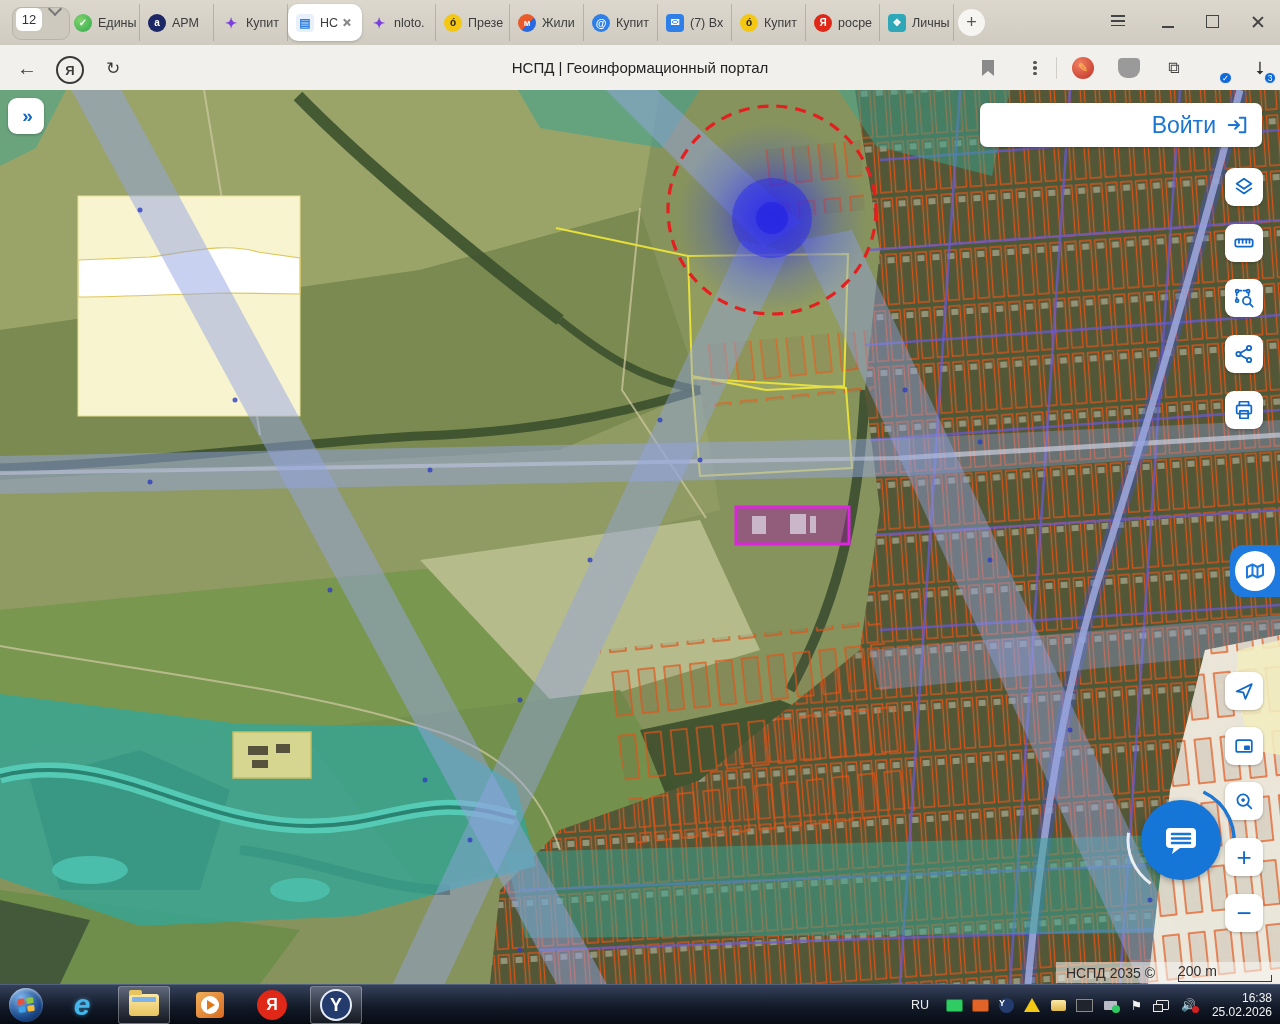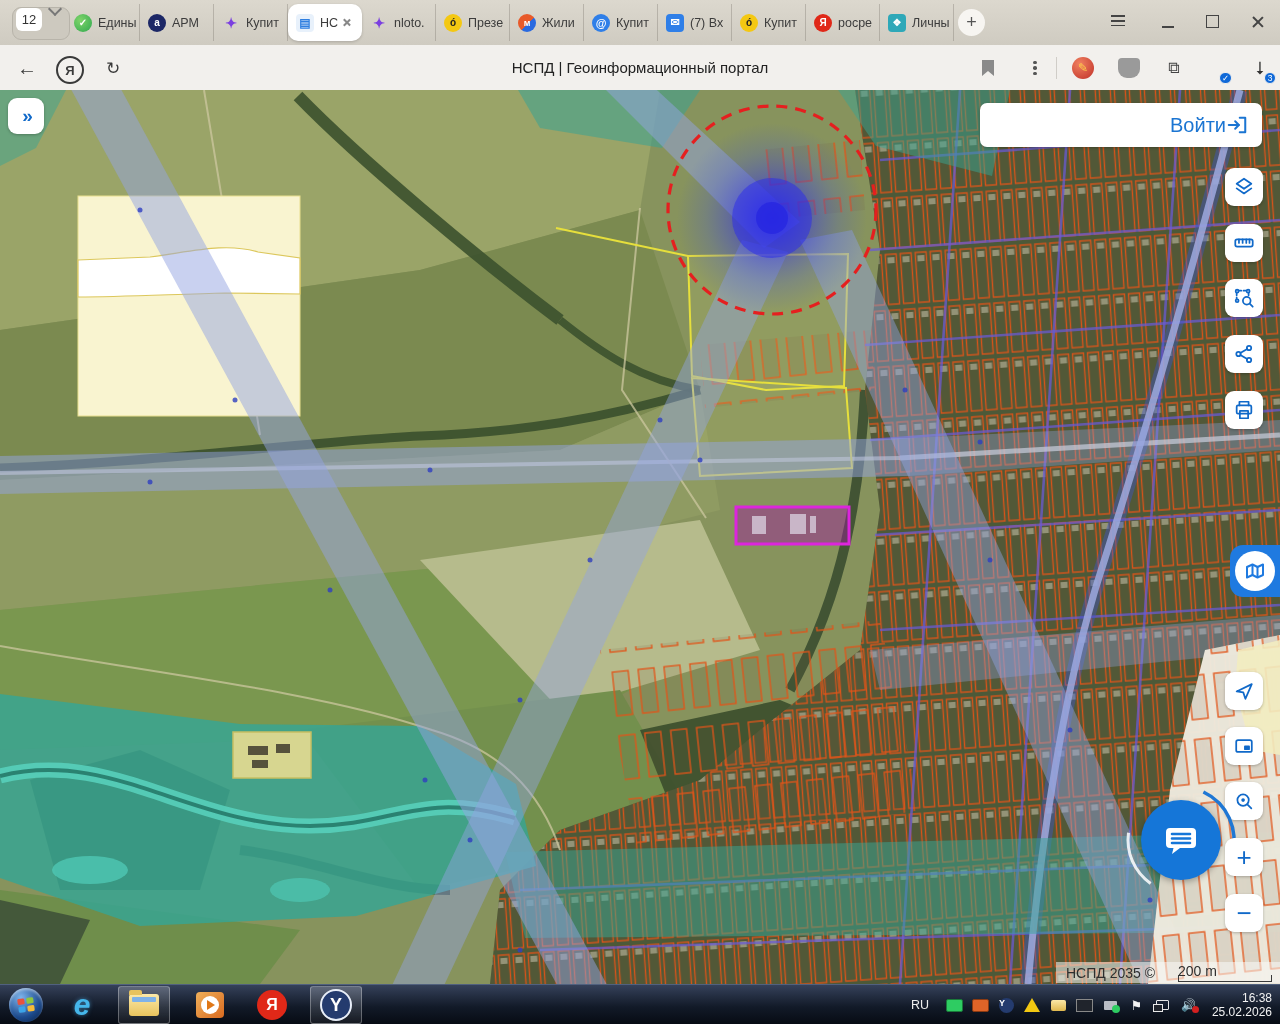--- a/index.html
+++ b/index.html
@@ -79,21 +79,21 @@
   #map{position:absolute;left:0;top:90px;width:1280px;height:894px;background:#87935d;overflow:hidden;}
   #map svg.base{position:absolute;left:0;top:0;}
   .mapbtn{position:absolute;width:38px;height:38px;background:#fff;border-radius:9px;
     box-shadow:0 1px 3px rgba(0,0,0,.25);display:flex;align-items:center;justify-content:center;}
   .mapbtn svg{stroke:#1069c9;fill:none;stroke-width:1.9;stroke-linecap:round;stroke-linejoin:round;}
   .zoomtxt{font-size:26px;color:#1069c9;font-weight:400;line-height:1;}
   #expand-btn{left:8px;top:8px;width:36px;height:36px;}
   #expand-btn .chev2{color:#1069c9;font-size:19px;font-weight:bold;letter-spacing:-3px;}
   #login-panel{position:absolute;left:980px;top:13px;width:282px;height:44px;background:#fff;border-radius:7px;
     box-shadow:0 1px 3px rgba(0,0,0,.25);display:flex;align-items:center;justify-content:flex-end;padding-right:14px;box-sizing:border-box;}
-  #login-panel .txt{color:#1b75d2;font-size:20px;}
+  #login-panel .txt{color:#1b75d2;font-size:23px;margin-right:10px;}
   #side-tab{position:absolute;right:0;top:455px;width:50px;height:52px;background:#1f7ae0;
     border-radius:13px 0 0 13px;display:flex;align-items:center;padding-left:5px;box-sizing:border-box;}
   #side-tab .circ{width:40px;height:40px;background:#fff;border-radius:50%;display:flex;align-items:center;justify-content:center;}
   #chat-wrap{position:absolute;left:1119px;top:688px;width:124px;height:124px;pointer-events:none;}
   #chat-btn{position:absolute;left:1141px;top:710px;width:80px;height:80px;border-radius:50%;
     background:#1576d8;display:flex;align-items:center;justify-content:center;box-shadow:0 2px 6px rgba(0,0,0,.3);}
   #legend-bar{position:absolute;left:14px;top:839px;width:432px;height:48px;background:#fff;border-radius:9px;
     box-shadow:0 1px 3px rgba(0,0,0,.25);display:flex;align-items:center;justify-content:space-between;
     padding:0 22px 0 30px;box-sizing:border-box;}
   #legend-bar .txt{font-size:19px;color:#1d1d1d;}

